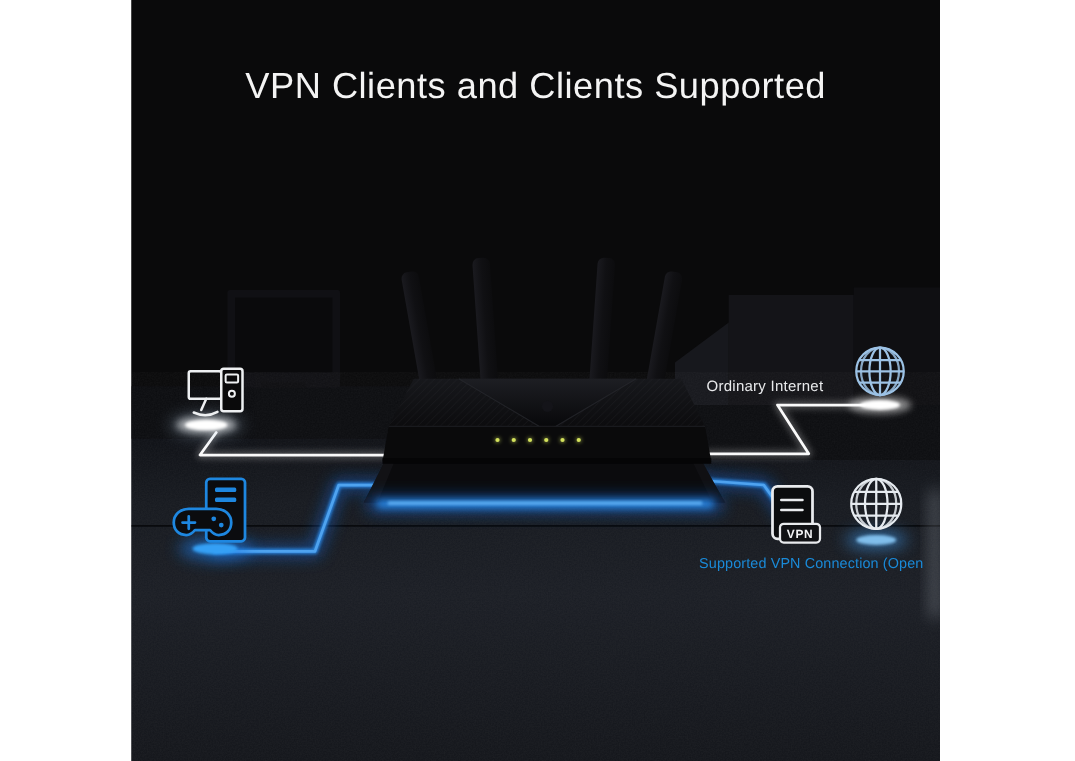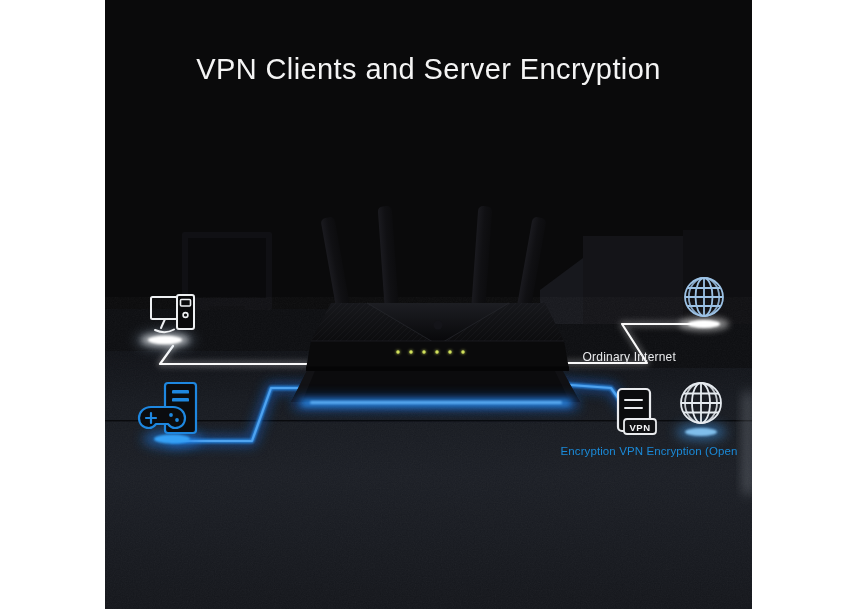--- a/index.html
+++ b/index.html
@@ -10,22 +10,22 @@
   .stage{
     position:absolute;left:105px;top:0;width:647px;height:609px;overflow:hidden;
     background:linear-gradient(180deg,#0a0a0b 0%,#0a0a0b 53%,#0f1116 57%,#171a20 66%,#1b1e25 78%,#14161b 100%);
   }
   .stage svg{position:absolute;left:0;top:0;}
   .title{
     position:absolute;left:0;top:53px;width:647px;text-align:center;
     color:#f4f4f4;font-size:29px;font-weight:500;letter-spacing:.4px;
   }
   .ordinary-label{
-    position:absolute;left:443px;top:302px;width:128px;text-align:right;
-    color:#e9eaec;font-size:12px;letter-spacing:.2px;margin-top:48px;
+    position:absolute;left:443px;top:302px;width:128px;text-align:center;
+    color:#e9eaec;font-size:12px;letter-spacing:.2px;
   }
   .vpn-caption{
     position:absolute;left:429px;top:444px;width:230px;text-align:center;
     color:#1a8ad8;font-size:11.5px;line-height:15px;letter-spacing:.1px;
   }
   .vpn-caption span{display:block;}
 </style>
 </head>
 <body>
 
@@ -204,18 +204,18 @@
       <line x1="0" y1="-20" x2="0" y2="20"></line>
       <ellipse rx="16" ry="20" opacity="0.85"></ellipse>
       <line x1="-20" y1="0" x2="20" y2="0"></line>
       <line x1="-17.6" y1="-9.5" x2="17.6" y2="-9.5"></line>
       <line x1="-17.6" y1="9.5" x2="17.6" y2="9.5"></line>
     </g>
 
     <rect x="639" y="392" width="8" height="102" fill="#cfd8e2" opacity="0.3" filter="url(#blurL)"></rect>
   </svg>
 
-  <div class="title">VPN Clients and Server Encryption</div>
+  <div class="title">VPN Clients and Clients Supported</div>
   <div class="ordinary-label">Ordinary Internet</div>
   <div class="vpn-caption">
-    <span>Encryption VPN Encryption (Open</span>
+    <span>Supported VPN Connection (Open</span>
   </div>
 </div>
 
 </body></html>

